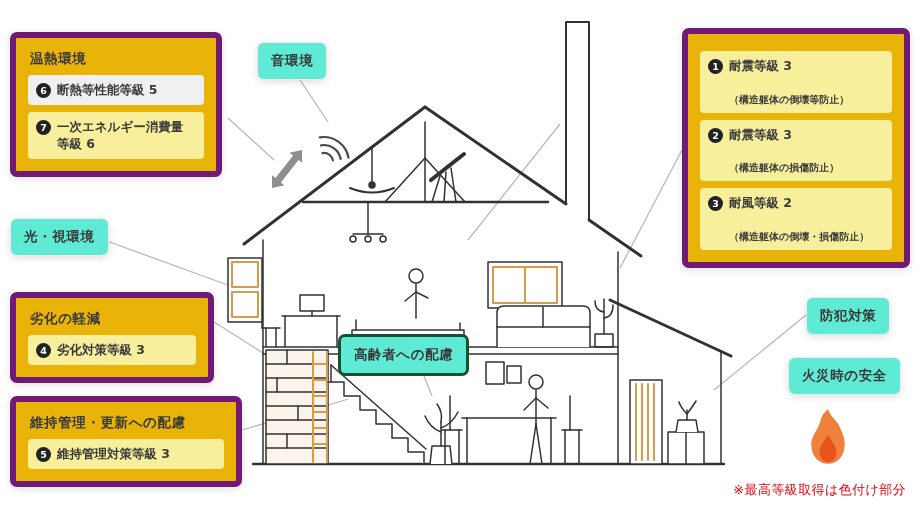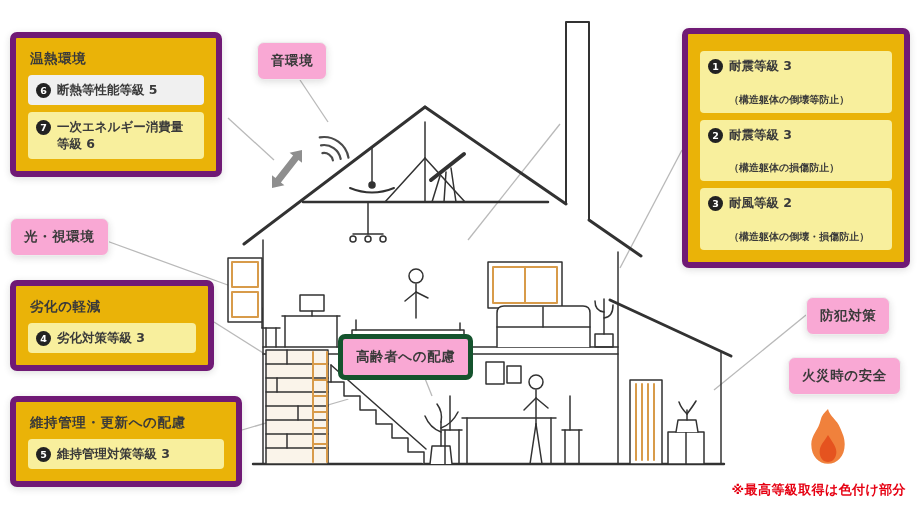--- a/index.html
+++ b/index.html
@@ -12,25 +12,25 @@
   .callout-title{font-size:13.5px;font-weight:bold;letter-spacing:.6px;margin:2px 2px 4px;color:#3a3a3a}
   .item{display:flex;align-items:flex-start;border-radius:4px;padding:6px 8px;margin-top:7px;
         font-size:12.5px;font-weight:bold;line-height:1.4;white-space:nowrap;color:#3a3a3a}
   .yellow{background:#f8ef9d}
   .gray{background:#f0f0f0}
   .badge{flex:0 0 15px;width:15px;height:15px;border-radius:50%;background:#222;color:#fff;
          font-size:9.5px;line-height:15px;text-align:center;font-weight:bold;margin:2px 6px 0 0}
   .lines{display:block}
   .line2{display:block}
   .sub{display:block;font-size:10px;font-weight:bold;margin-top:18px}
-  .tag{position:absolute;background:#f9a8d4;border:1px solid #ededed;border-radius:7px;
+  .tag{position:absolute;background:#5eead4;border:1px solid #ededed;border-radius:7px;
        box-shadow:0 2px 7px rgba(40,40,40,.15);padding:9px 13px;font-size:13.5px;font-weight:bold;
        white-space:nowrap;letter-spacing:.6px;z-index:2;color:#3a3a3a}
-  .tag.outlined{border:5px solid #14532d;box-shadow:none}
-  .footnote{position:absolute;right:14px;top:481px;font-size:13px;font-weight:bold;color:#e60012;
+  .tag.outlined{border:3px solid #14532d;box-shadow:none}
+  .footnote{position:absolute;right:14px;top:481px;font-size:13px;font-weight:normal;color:#e60012;
             letter-spacing:.4px;z-index:2}
   .flame{position:absolute;left:802px;top:406px;z-index:2}
 </style>
 </head>
 <body>
 
 <div class="canvas">
 
   <svg class="svg-layer" width="920" height="530" viewBox="0 0 920 530">
 
@@ -278,21 +278,21 @@
       <span class="badge">3</span>
       <span class="lines">
         <span>耐風等級 2</span>
         <span class="sub">（構造躯体の倒壊・損傷防止）</span>
       </span>
     </div>
   </div>
 
   <div class="tag" style="left:10px;top:218px">光・視環境</div>
 
-  <div class="callout" style="left:10px;top:280px;width:204px">
+  <div class="callout" style="left:10px;top:292px;width:204px">
     <div class="callout-title">劣化の軽減</div>
     <div class="item yellow">
       <span class="badge">4</span>
       <span class="lines">劣化対策等級 3</span>
     </div>
   </div>
 
   <div class="callout" style="left:10px;top:396px;width:232px">
     <div class="callout-title">維持管理・更新への配慮</div>
     <div class="item yellow">

